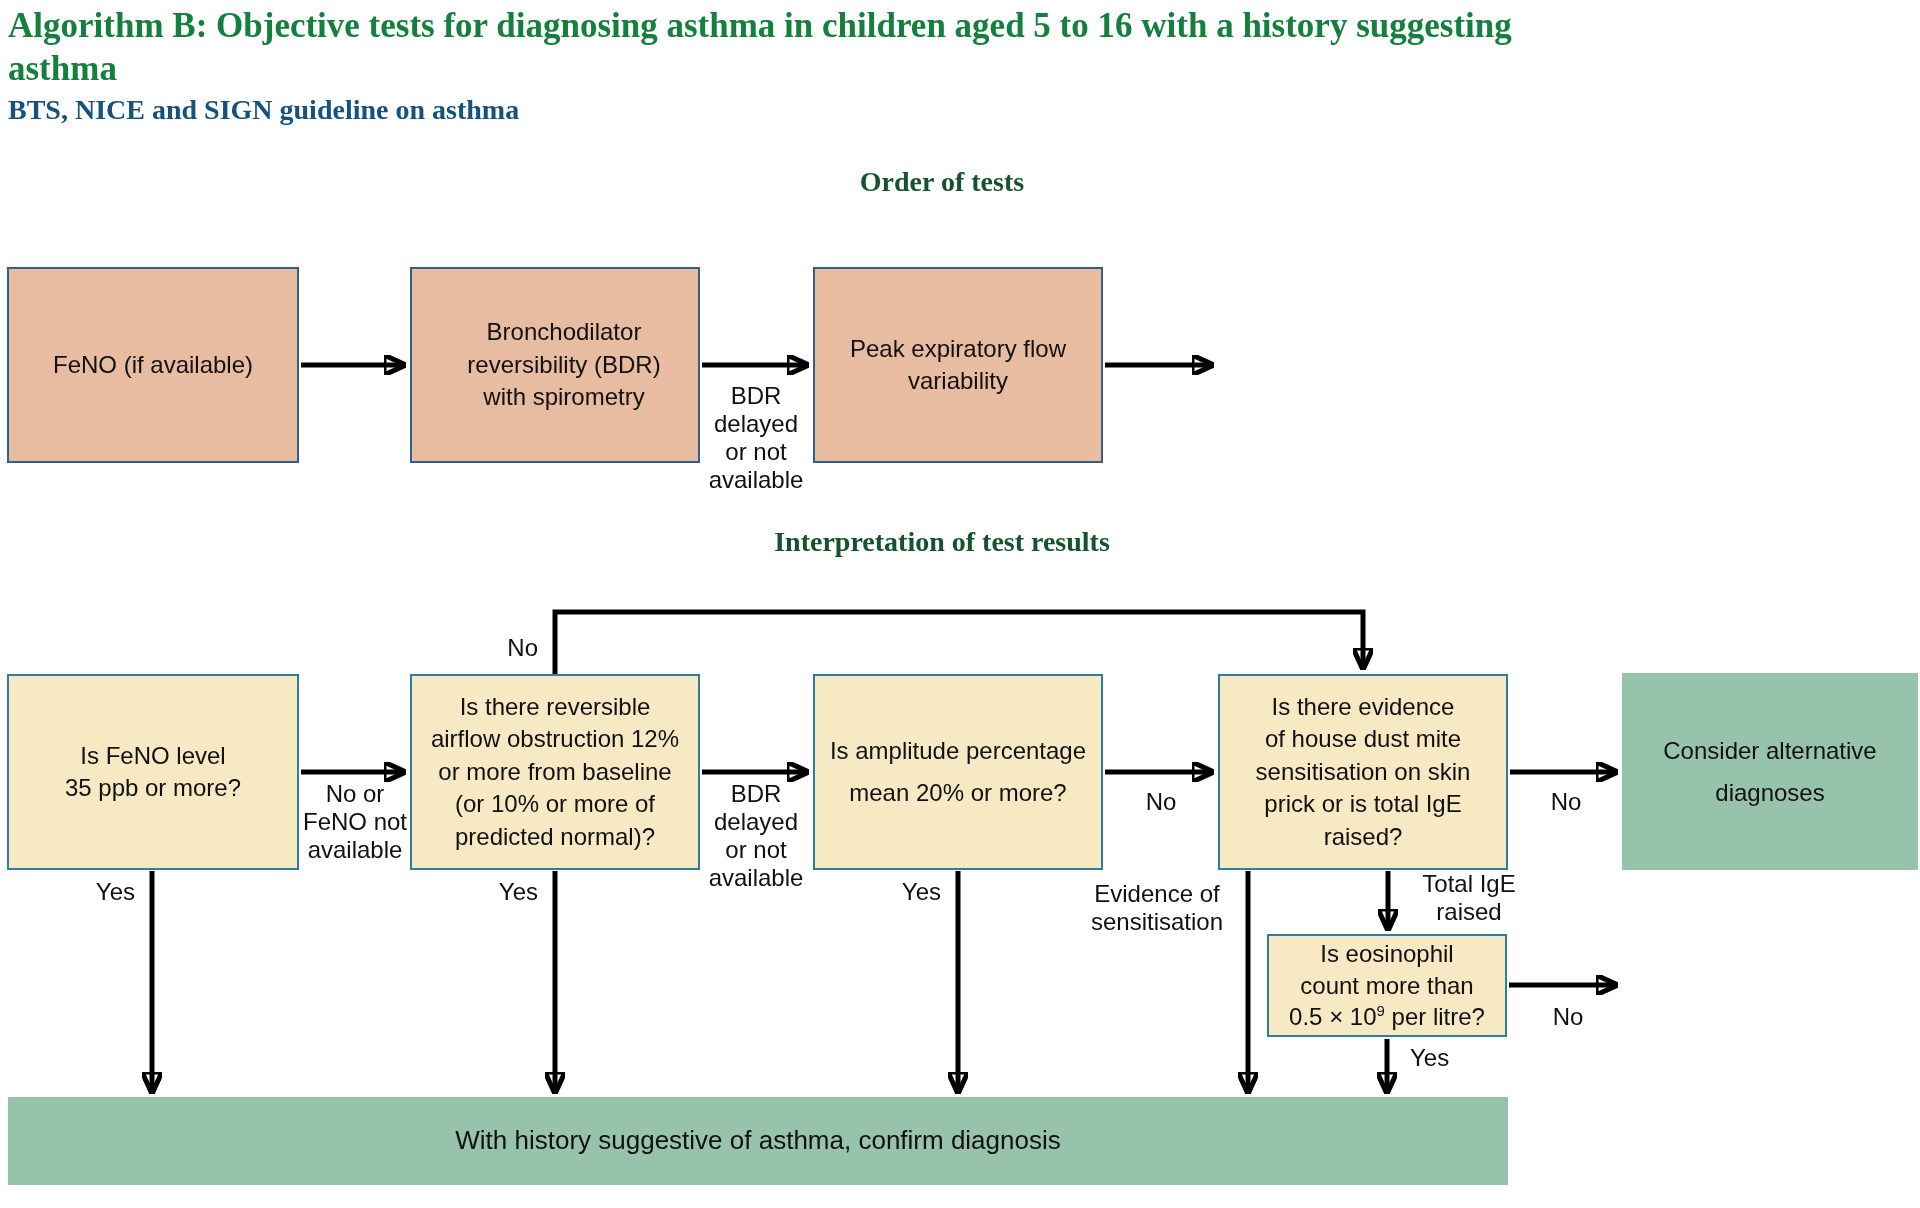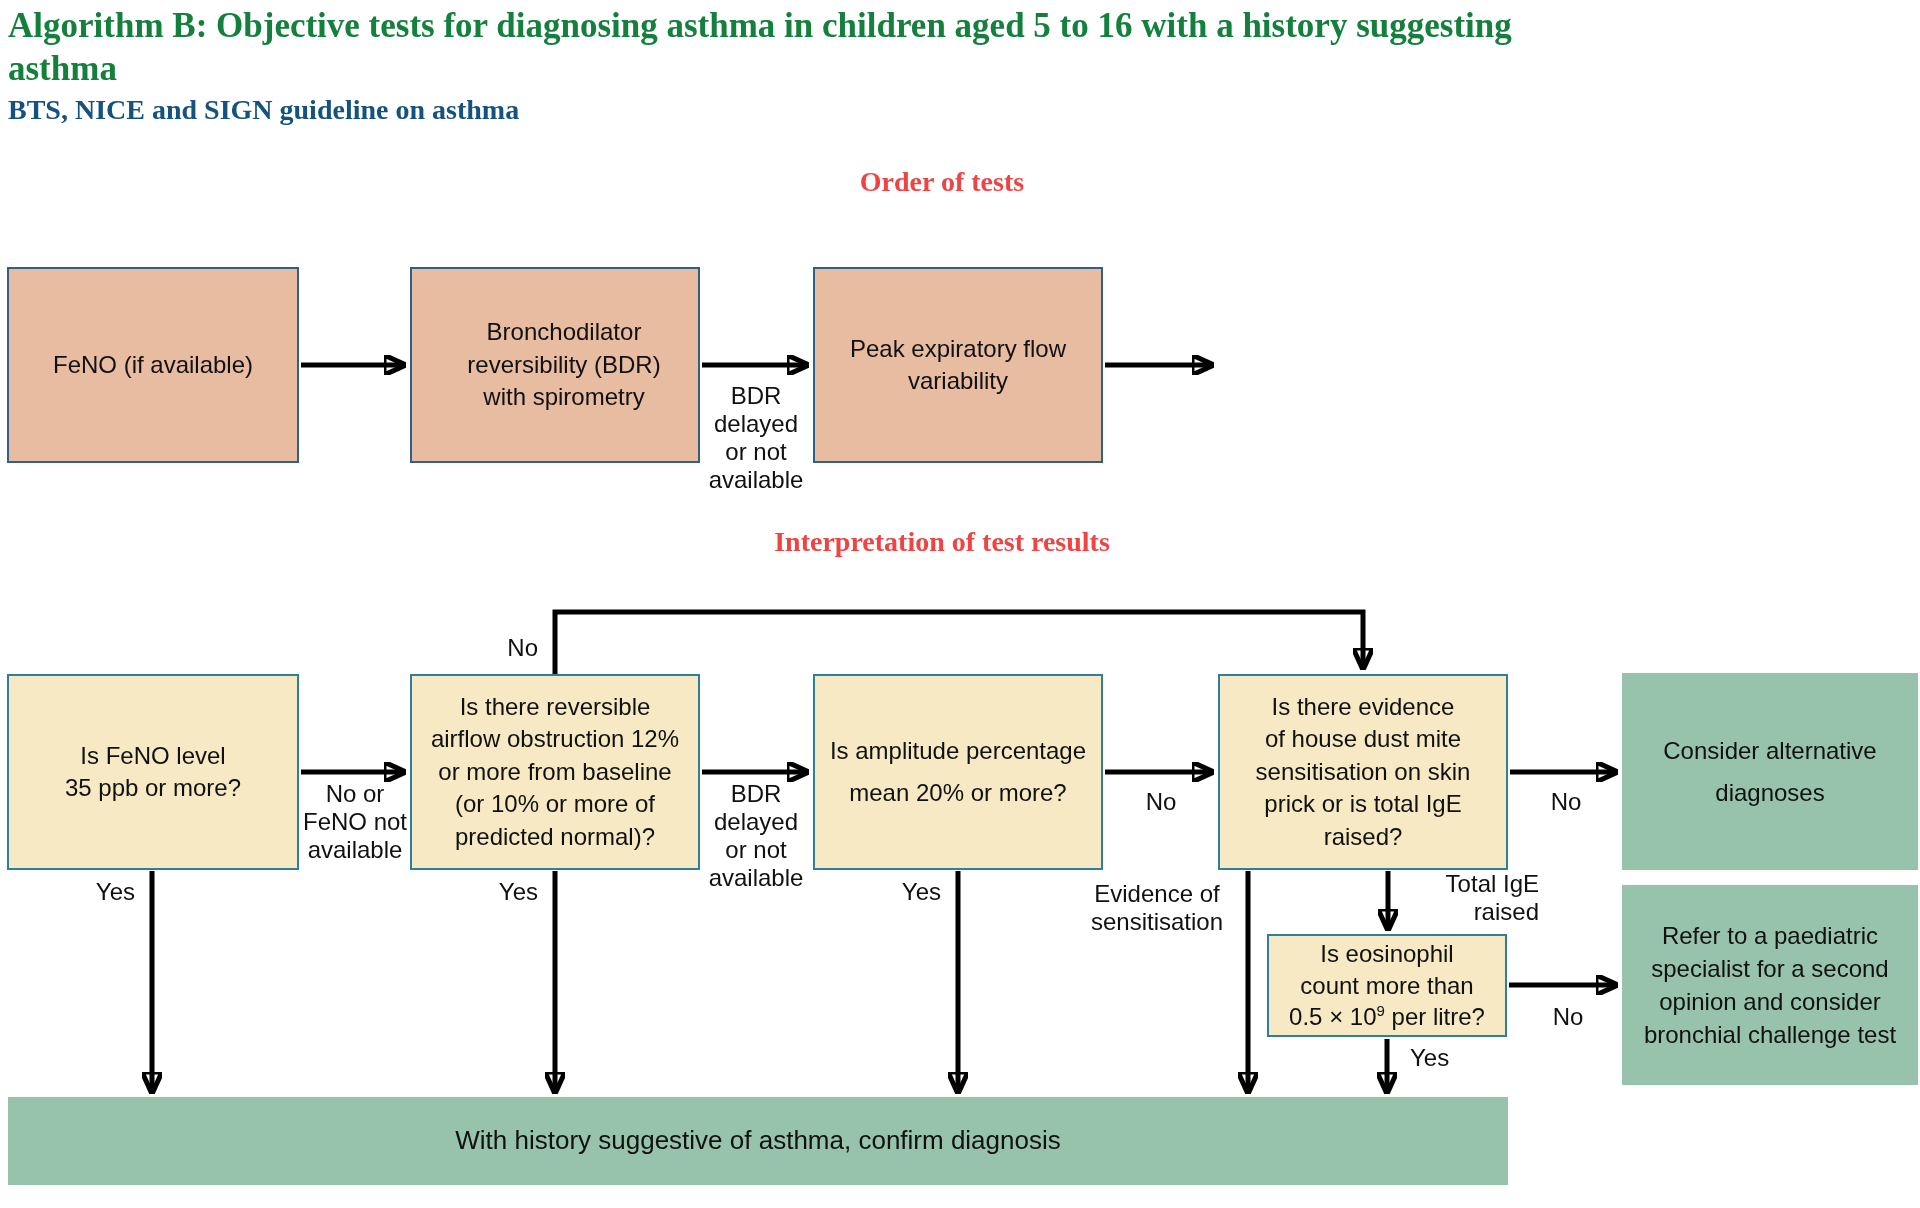--- a/index.html
+++ b/index.html
@@ -17,21 +17,21 @@
     font-size:35px; line-height:1.24; color:#15803d;
   }
   .page-subtitle {
     position:absolute; left:8px; top:94px;
     font-family:"Liberation Serif", serif; font-weight:700;
     font-size:28px; color:#15537e;
   }
   .section-heading {
     position:absolute; left:0; width:1884px; text-align:center;
     font-family:"Liberation Serif", serif; font-weight:700;
-    font-size:28px; color:#ef4444;
+    font-size:28px; color:#14532d;
   }
   #h-order { top:166px; }
   #h-interp { top:526px; }
 
   .box {
     position:absolute; display:flex; flex-direction:column;
     align-items:center; justify-content:center; text-align:center;
     font-size:24px; line-height:1.35; white-space:pre-line; padding:6px 10px;
   }
   .test-box { background:#e7bca0; border:2px solid #2f6088; }
@@ -63,21 +63,21 @@
   #l-bdrdel-top { left:695px;  top:382px;  width:122px; text-align:center; }
   #l-no-bypass  { left:450px;  top:634px;  width:88px;  text-align:right; }
   #l-nofeno     { left:296px;  top:780px;  width:118px; text-align:center; }
   #l-bdrdel-bot { left:695px;  top:780px;  width:122px; text-align:center; }
   #l-no-amp     { left:1108px; top:788px;  width:106px; text-align:center; }
   #l-no-dust    { left:1518px; top:788px;  width:96px;  text-align:center; }
   #l-yes1       { left:55px;   top:878px;  width:80px;  text-align:right; }
   #l-yes2       { left:458px;  top:878px;  width:80px;  text-align:right; }
   #l-yes3       { left:861px;  top:878px;  width:80px;  text-align:right; }
   #l-evidence   { left:1080px; top:880px;  width:154px; text-align:center; }
-  #l-total-ige  { left:1410px; top:870px;  width:118px; text-align:right;margin-left:11px; }
+  #l-total-ige  { left:1410px; top:870px;  width:118px; text-align:center; }
   #l-yes-eos    { left:1410px; top:1044px; width:80px;  text-align:left; }
   #l-no-eos     { left:1525px; top:1003px; width:86px;  text-align:center; }
 
   svg.wires { position:absolute; left:0; top:0; width:1920px; height:1208px; pointer-events:none; }
   svg.wires line, svg.wires path { stroke:#000000; stroke-width:5px; fill:none; }
 </style>
 </head>
 <body>
 
 <div class="canvas">
@@ -161,19 +161,15 @@
   <div class="label" id="l-yes3">Yes</div>
   <div class="label" id="l-evidence">Evidence of
 sensitisation</div>
   <div class="label" id="l-total-ige">Total IgE
 raised</div>
   <div class="label" id="l-yes-eos">Yes</div>
   <div class="label" id="l-no-eos">No</div>
 
   <div class="box outcome" id="g-alt">Consider alternative
 diagnoses</div>
-  <div class="box outcome" id="g-refer">Refer to a paediatric
-specialist for a second
-opinion and consider
-bronchial challenge test</div>
   <div class="box outcome" id="g-bar">With history suggestive of asthma, confirm diagnosis</div>
 
 </div>
 
 </body></html>

